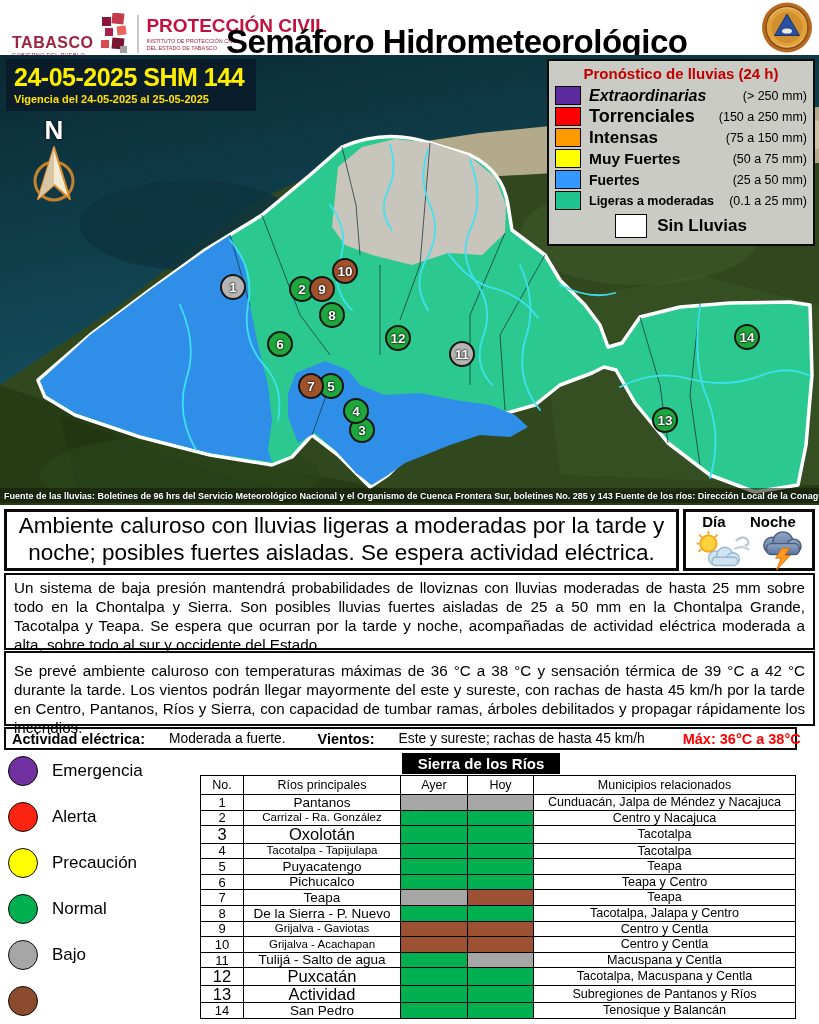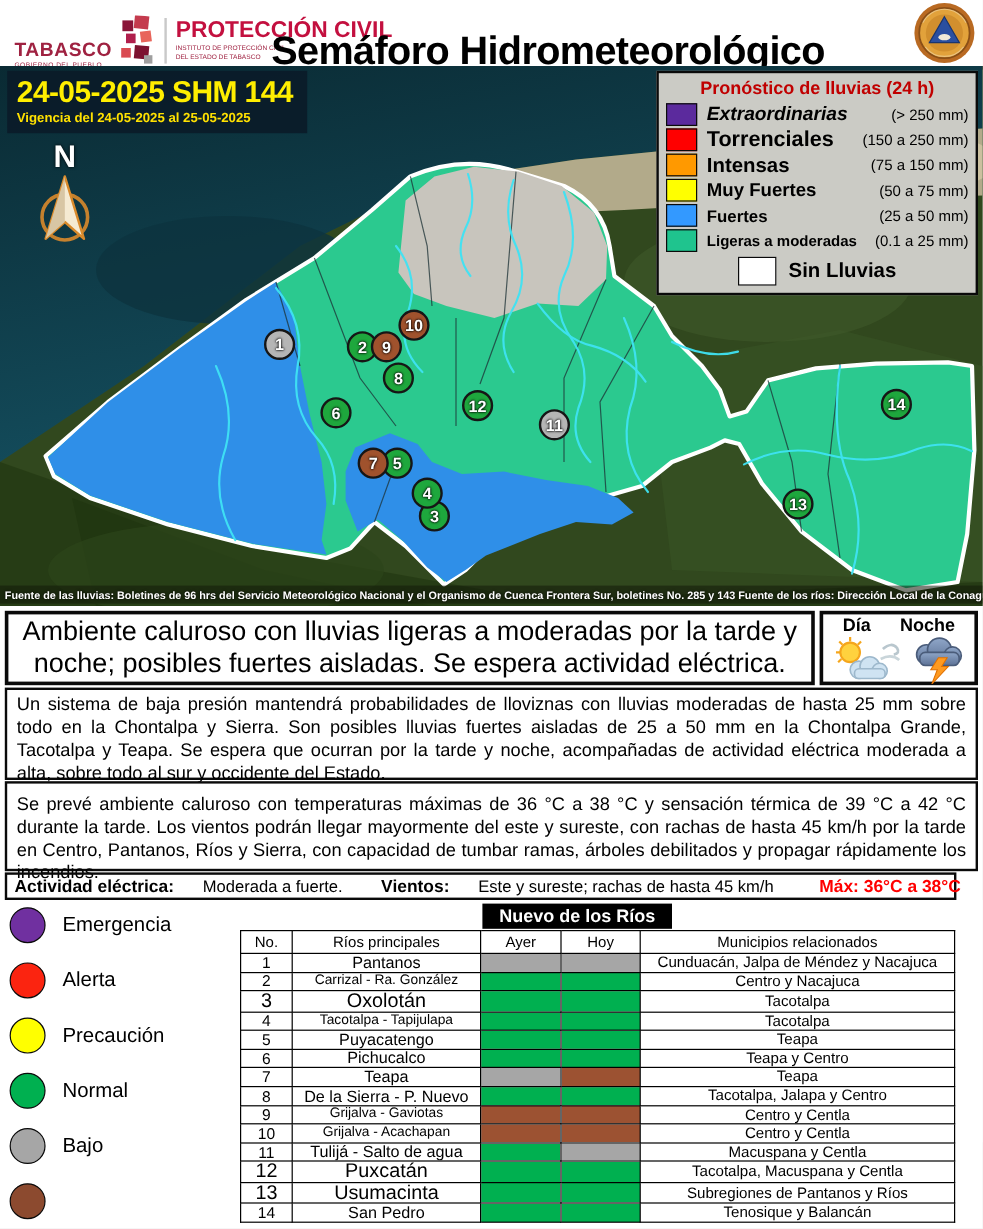--- a/index.html
+++ b/index.html
@@ -340,21 +340,21 @@
           <span class="st-lb">Normal</span>
         </div>
         <div class="st-item">
           <span class="st-dot" style="background: rgb(166, 166, 166);"></span>
           <span class="st-lb">Bajo</span>
         </div>
         <div class="st-item">
           <span class="st-dot" style="background: rgb(140, 74, 47);"></span>
         </div>
       </div>
-    <div class="tbl-title">Nuevo de los Ríos</div>
+    <div class="tbl-title">Sierra de los Ríos</div>
     <table class="rivers">
       <colgroup>
           <col style="width:43px">
           <col style="width:157px">
           <col style="width:67px">
           <col style="width:66px">
           <col style="width:262px">
         </colgroup>
       <thead>
           <tr id="rivers-head">
@@ -445,21 +445,21 @@
           </tr>
           <tr class="sz-lg">
             <td class="no">12</td>
             <td class="riv">Puxcatán</td>
             <td class="st" style="background: rgb(0, 176, 80);"></td>
             <td class="st" style="background: rgb(0, 176, 80);"></td>
             <td class="mun">Tacotalpa, Macuspana y Centla</td>
           </tr>
           <tr class="sz-lg">
             <td class="no">13</td>
-            <td class="riv">Usumacinta</td>
+            <td class="riv">Actividad</td>
             <td class="st" style="background: rgb(0, 176, 80);"></td>
             <td class="st" style="background: rgb(0, 176, 80);"></td>
             <td class="mun">Subregiones de Pantanos y Ríos</td>
           </tr>
           <tr class="sz-md">
             <td class="no">14</td>
             <td class="riv">San Pedro</td>
             <td class="st" style="background: rgb(0, 176, 80);"></td>
             <td class="st" style="background: rgb(0, 176, 80);"></td>
             <td class="mun">Tenosique y Balancán</td>

